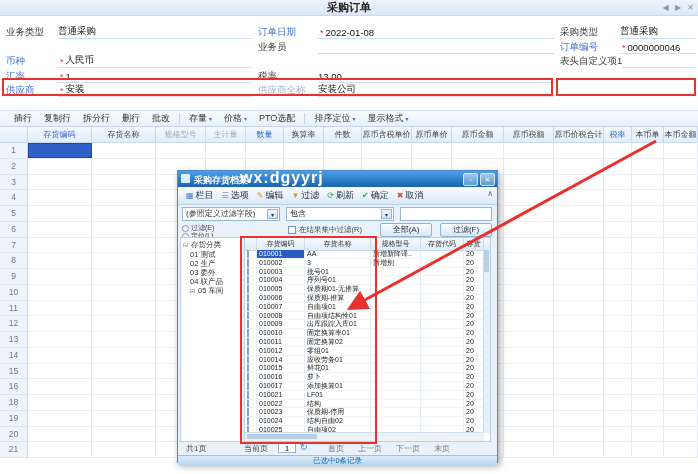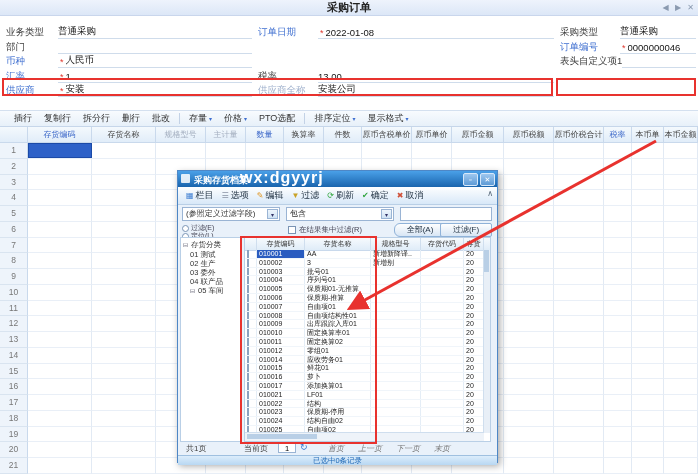--- a/index.html
+++ b/index.html
@@ -97,21 +97,21 @@
   .vscroll{position:absolute;right:0;top:12px;bottom:8px;width:6px;background:#e8eff7;border-left:1px solid #cfdeee;}
   .vthumb{position:absolute;left:0;top:0;width:5px;height:22px;background:#b9cfe6;}
   .hscroll{position:absolute;left:0;right:6px;bottom:0;height:8px;background:#eef3f9;border-top:1px solid #cfdeee;}
   .hthumb{position:absolute;left:2px;top:1px;width:70px;height:5px;background:#b9cfe6;}
   .dlg-pager{position:absolute;left:0;top:272px;right:0;height:12px;font-size:8px;color:#444;}
   .pt{position:absolute;left:8px;top:0;}
   .pl{position:absolute;left:66px;top:0;}
   .pinput{position:absolute;left:100px;top:0;width:18px;height:10px;border:1px solid #9ab4d4;
     font-size:7.5px;text-align:center;box-sizing:border-box;padding:0;}
   .pspin{position:absolute;left:122px;top:-1px;color:#3a7bd0;font-size:9px;cursor:pointer;}
-  .plink{position:absolute;top:0;color:#777;cursor:pointer;font-style:italic;}
+  .plink{position:absolute;top:0;color:#777;cursor:pointer;}
   .dlg-status{position:absolute;left:0;top:284px;right:0;height:9px;
     background:linear-gradient(#dcedfb,#b8d7f2);border-top:1px solid #9fc0e0;
     text-align:center;font-size:7.5px;line-height:9px;color:#1c66b5;}
 
   
   .redbox{position:absolute;border:2px solid #e8322e;box-sizing:border-box;z-index:20;pointer-events:none;}
   .boxA{left:2px;top:78px;width:551px;height:18px;}
   .boxB{left:556px;top:78px;width:140px;height:18px;}
   .boxC{left:240px;top:236px;width:137px;height:208px;}
   .arrow{position:absolute;left:0;top:0;z-index:30;pointer-events:none;}
@@ -130,26 +130,20 @@
     </span>
   </div>
 
   <div class="formhead" id="formhead">
       <div class="fld" style="left: 6px; top: 9px; width: 246px;">
         <span class="lbl" style="min-width: 52px;">业务类型</span>
         <span class="valwrap">
           <span class="val">普通采购</span>
         </span>
       </div>
-      <div class="fld" style="left: 6px; top: 24px; width: 246px;">
-        <span class="lbl" style="min-width: 52px;">部门</span>
-        <span class="valwrap">
-          <span class="val"></span>
-        </span>
-      </div>
       <div class="fld link" style="left: 6px; top: 38px; width: 246px;">
         <span class="lbl" style="min-width: 52px;">币种</span>
         <span class="valwrap">
           <span class="req">*</span>
           <span class="val">人民币</span>
         </span>
       </div>
       <div class="fld link" style="left: 6px; top: 53px; width: 246px;">
         <span class="lbl" style="min-width: 52px;">汇率</span>
         <span class="valwrap">
@@ -162,20 +156,26 @@
         <span class="valwrap">
           <span class="req">*</span>
           <span class="val">安装</span>
         </span>
       </div>
       <div class="fld link" style="left: 258px; top: 9px; width: 296px;">
         <span class="lbl" style="min-width: 60px;">订单日期</span>
         <span class="valwrap">
           <span class="req">*</span>
           <span class="val">2022-01-08</span>
+        </span>
+      </div>
+      <div class="fld" style="left: 258px; top: 24px; width: 296px;">
+        <span class="lbl" style="min-width: 60px;">业务员</span>
+        <span class="valwrap">
+          <span class="val"></span>
         </span>
       </div>
       <div class="fld" style="left: 258px; top: 53px; width: 296px;">
         <span class="lbl" style="min-width: 60px;">税率</span>
         <span class="valwrap">
           <span class="val">13.00</span>
         </span>
       </div>
       <div class="fld muted" style="left: 258px; top: 67px; width: 296px;">
         <span class="lbl" style="min-width: 60px;">供应商全称</span>
@@ -519,38 +519,20 @@
         <div class="gcell" style="width: 50px;"></div>
         <div class="gcell" style="width: 40px;"></div>
         <div class="gcell" style="width: 52px;"></div>
         <div class="gcell" style="width: 50px;"></div>
         <div class="gcell" style="width: 50px;"></div>
         <div class="gcell" style="width: 28px;"></div>
         <div class="gcell" style="width: 32px;"></div>
         <div class="gcell" style="width: 34px;"></div>
       </div>
       <div class="grow">
-        <div class="rownum" style="width: 28px;">17</div>
-        <div class="gcell" style="width: 64px;"></div>
-        <div class="gcell" style="width: 64px;"></div>
-        <div class="gcell" style="width: 50px;"></div>
-        <div class="gcell" style="width: 40px;"></div>
-        <div class="gcell" style="width: 38px;"></div>
-        <div class="gcell" style="width: 40px;"></div>
-        <div class="gcell" style="width: 38px;"></div>
-        <div class="gcell" style="width: 50px;"></div>
-        <div class="gcell" style="width: 40px;"></div>
-        <div class="gcell" style="width: 52px;"></div>
-        <div class="gcell" style="width: 50px;"></div>
-        <div class="gcell" style="width: 50px;"></div>
-        <div class="gcell" style="width: 28px;"></div>
-        <div class="gcell" style="width: 32px;"></div>
-        <div class="gcell" style="width: 34px;"></div>
-      </div>
-      <div class="grow">
         <div class="rownum" style="width: 28px;">18</div>
         <div class="gcell" style="width: 64px;"></div>
         <div class="gcell" style="width: 64px;"></div>
         <div class="gcell" style="width: 50px;"></div>
         <div class="gcell" style="width: 40px;"></div>
         <div class="gcell" style="width: 38px;"></div>
         <div class="gcell" style="width: 40px;"></div>
         <div class="gcell" style="width: 38px;"></div>
         <div class="gcell" style="width: 50px;"></div>
         <div class="gcell" style="width: 40px;"></div>
@@ -675,21 +657,21 @@
         <span>过滤(E)</span>
       </div>
       <div class="radio" style="left:4px;top:27px;">
         <span class="rdot"></span>
         <span>定位(L)</span>
       </div>
       <div class="chk">
         <span class="box"></span>
         <span>在结果集中过滤(R)</span>
       </div>
-      <div class="fbtn" style="left:216px;border-radius:6px;">全部(A)</div>
+      <div class="fbtn" style="left:202px;">全部(A)</div>
       <div class="fbtn" style="left:262px;">过滤(F)</div>
     </div>
 
     <div class="dlg-tree" id="dtree">
         <div class="tnode"><span class="exp">⊟</span><span> 存货分类</span></div>
         <div class="titem"><span> 01 测试</span></div>
         <div class="titem"><span> 02 生产</span></div>
         <div class="titem"><span> 03 委外</span></div>
         <div class="titem"><span> 04 联产品</span></div>
         <div class="titem"><span class="exp">⊟</span><span> 05 车间</span></div>

